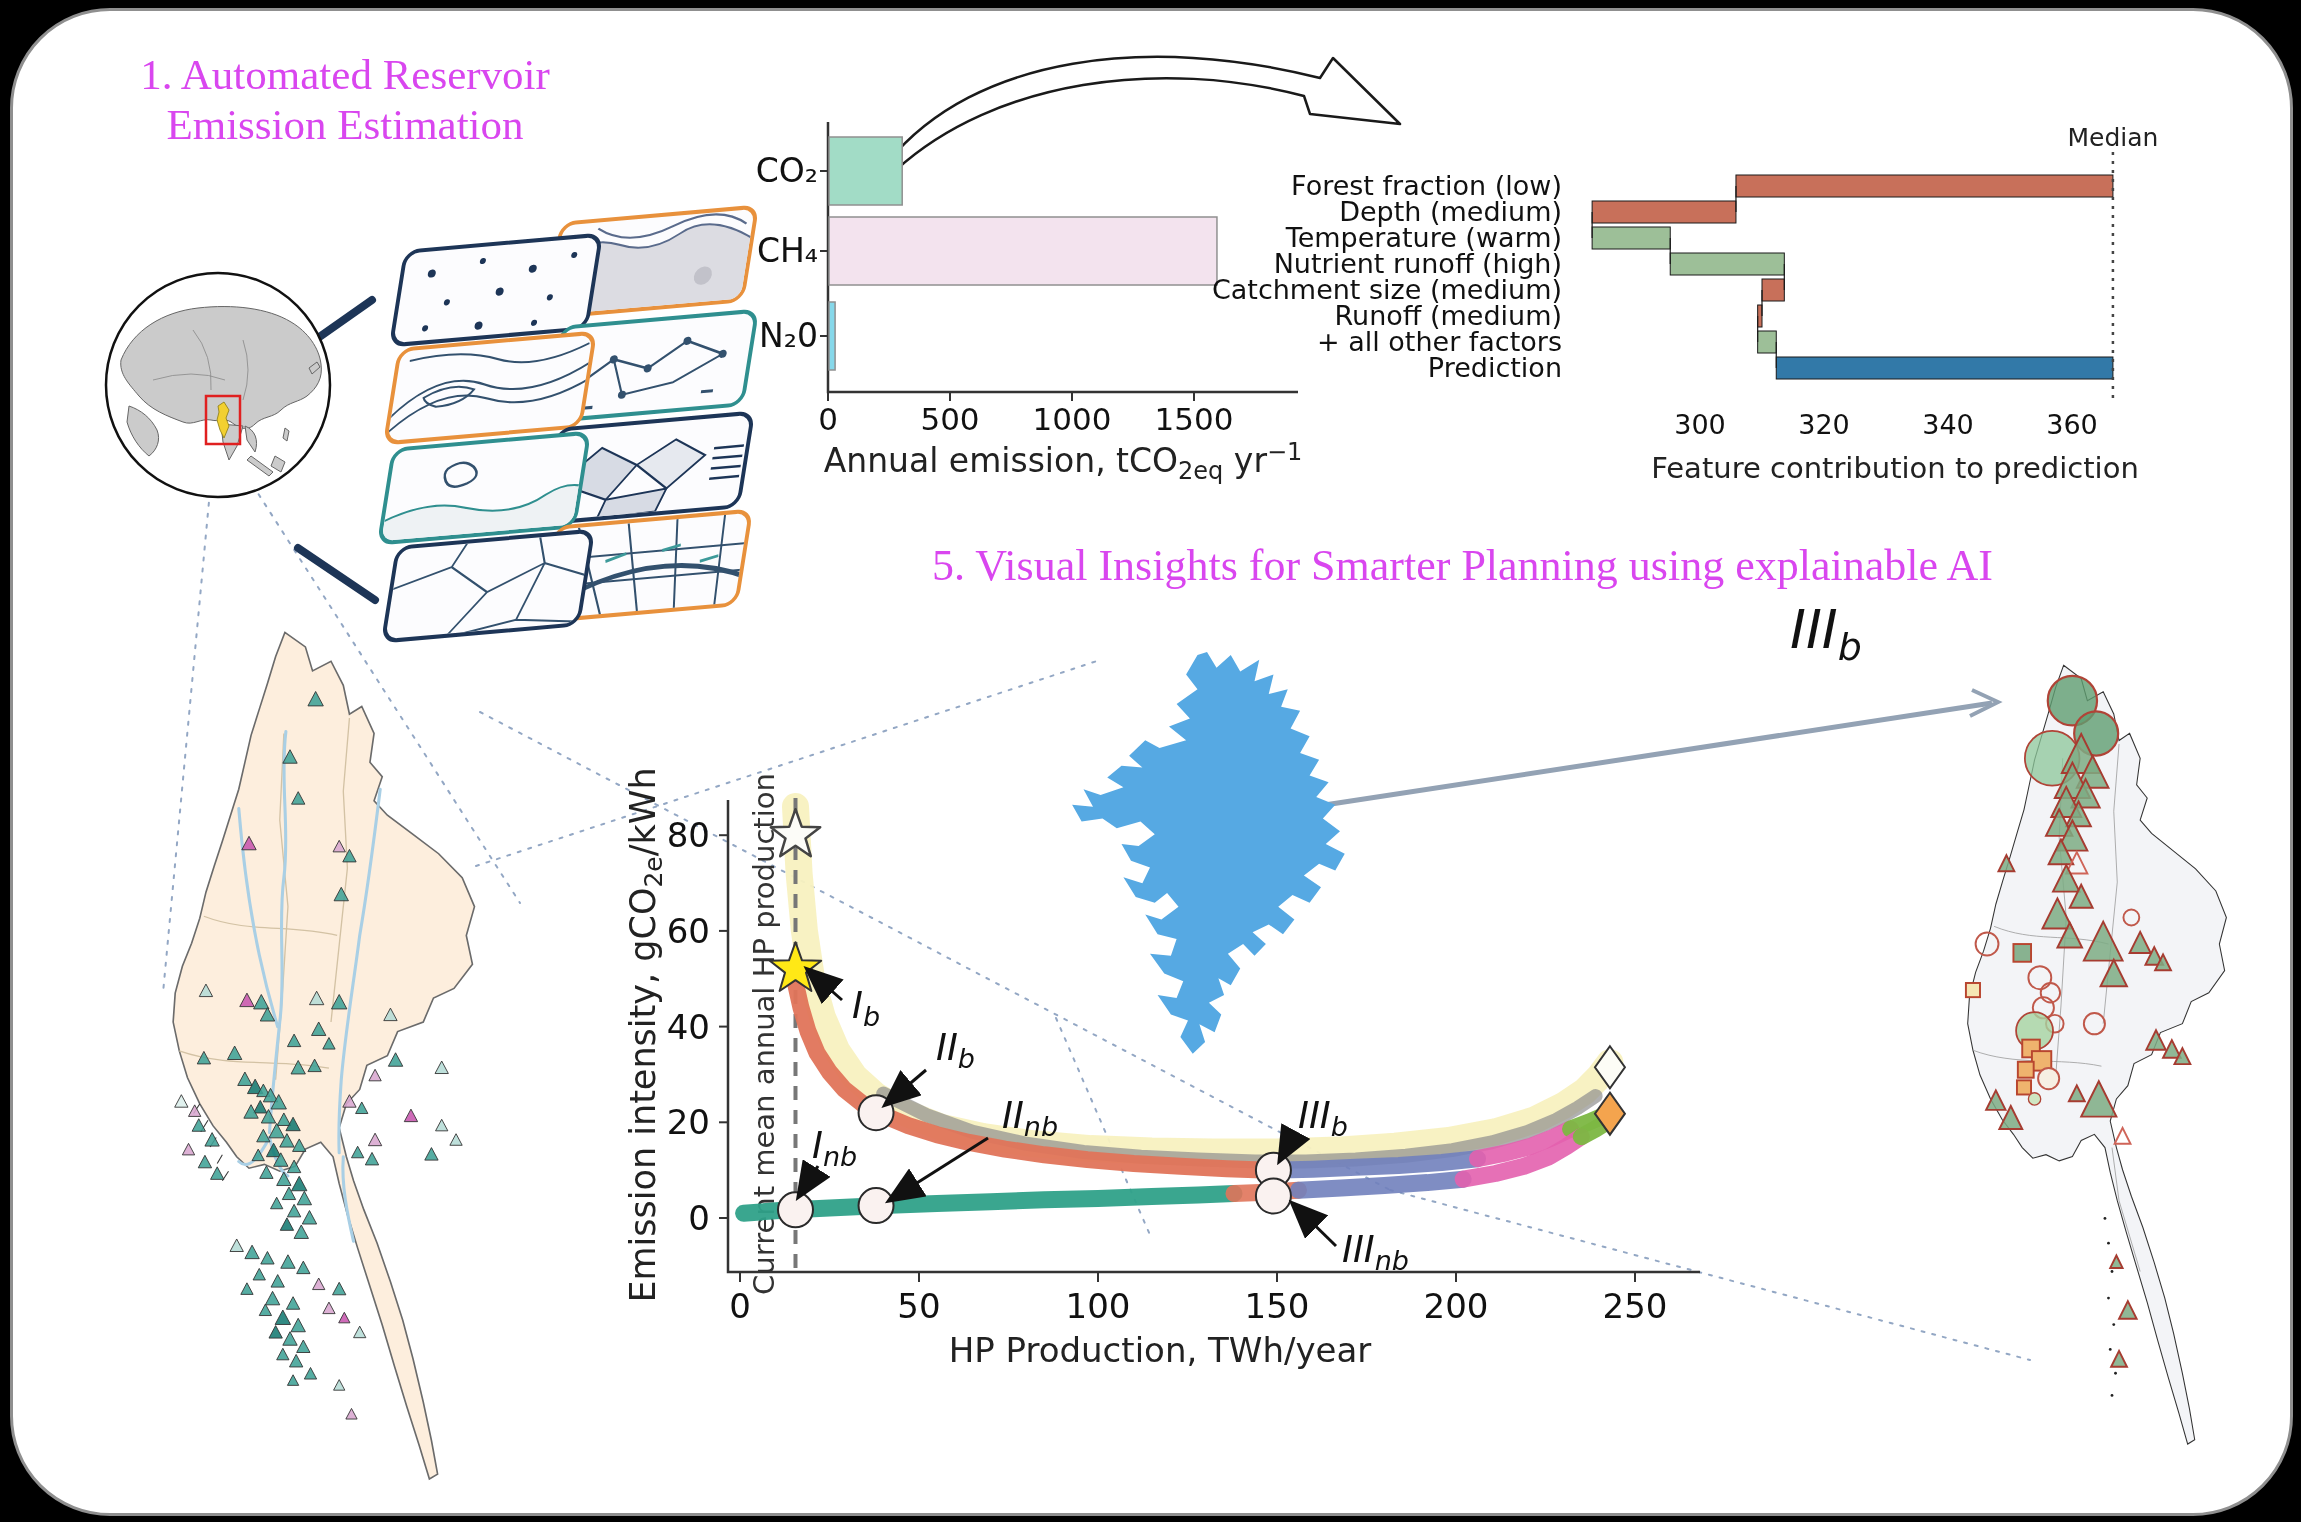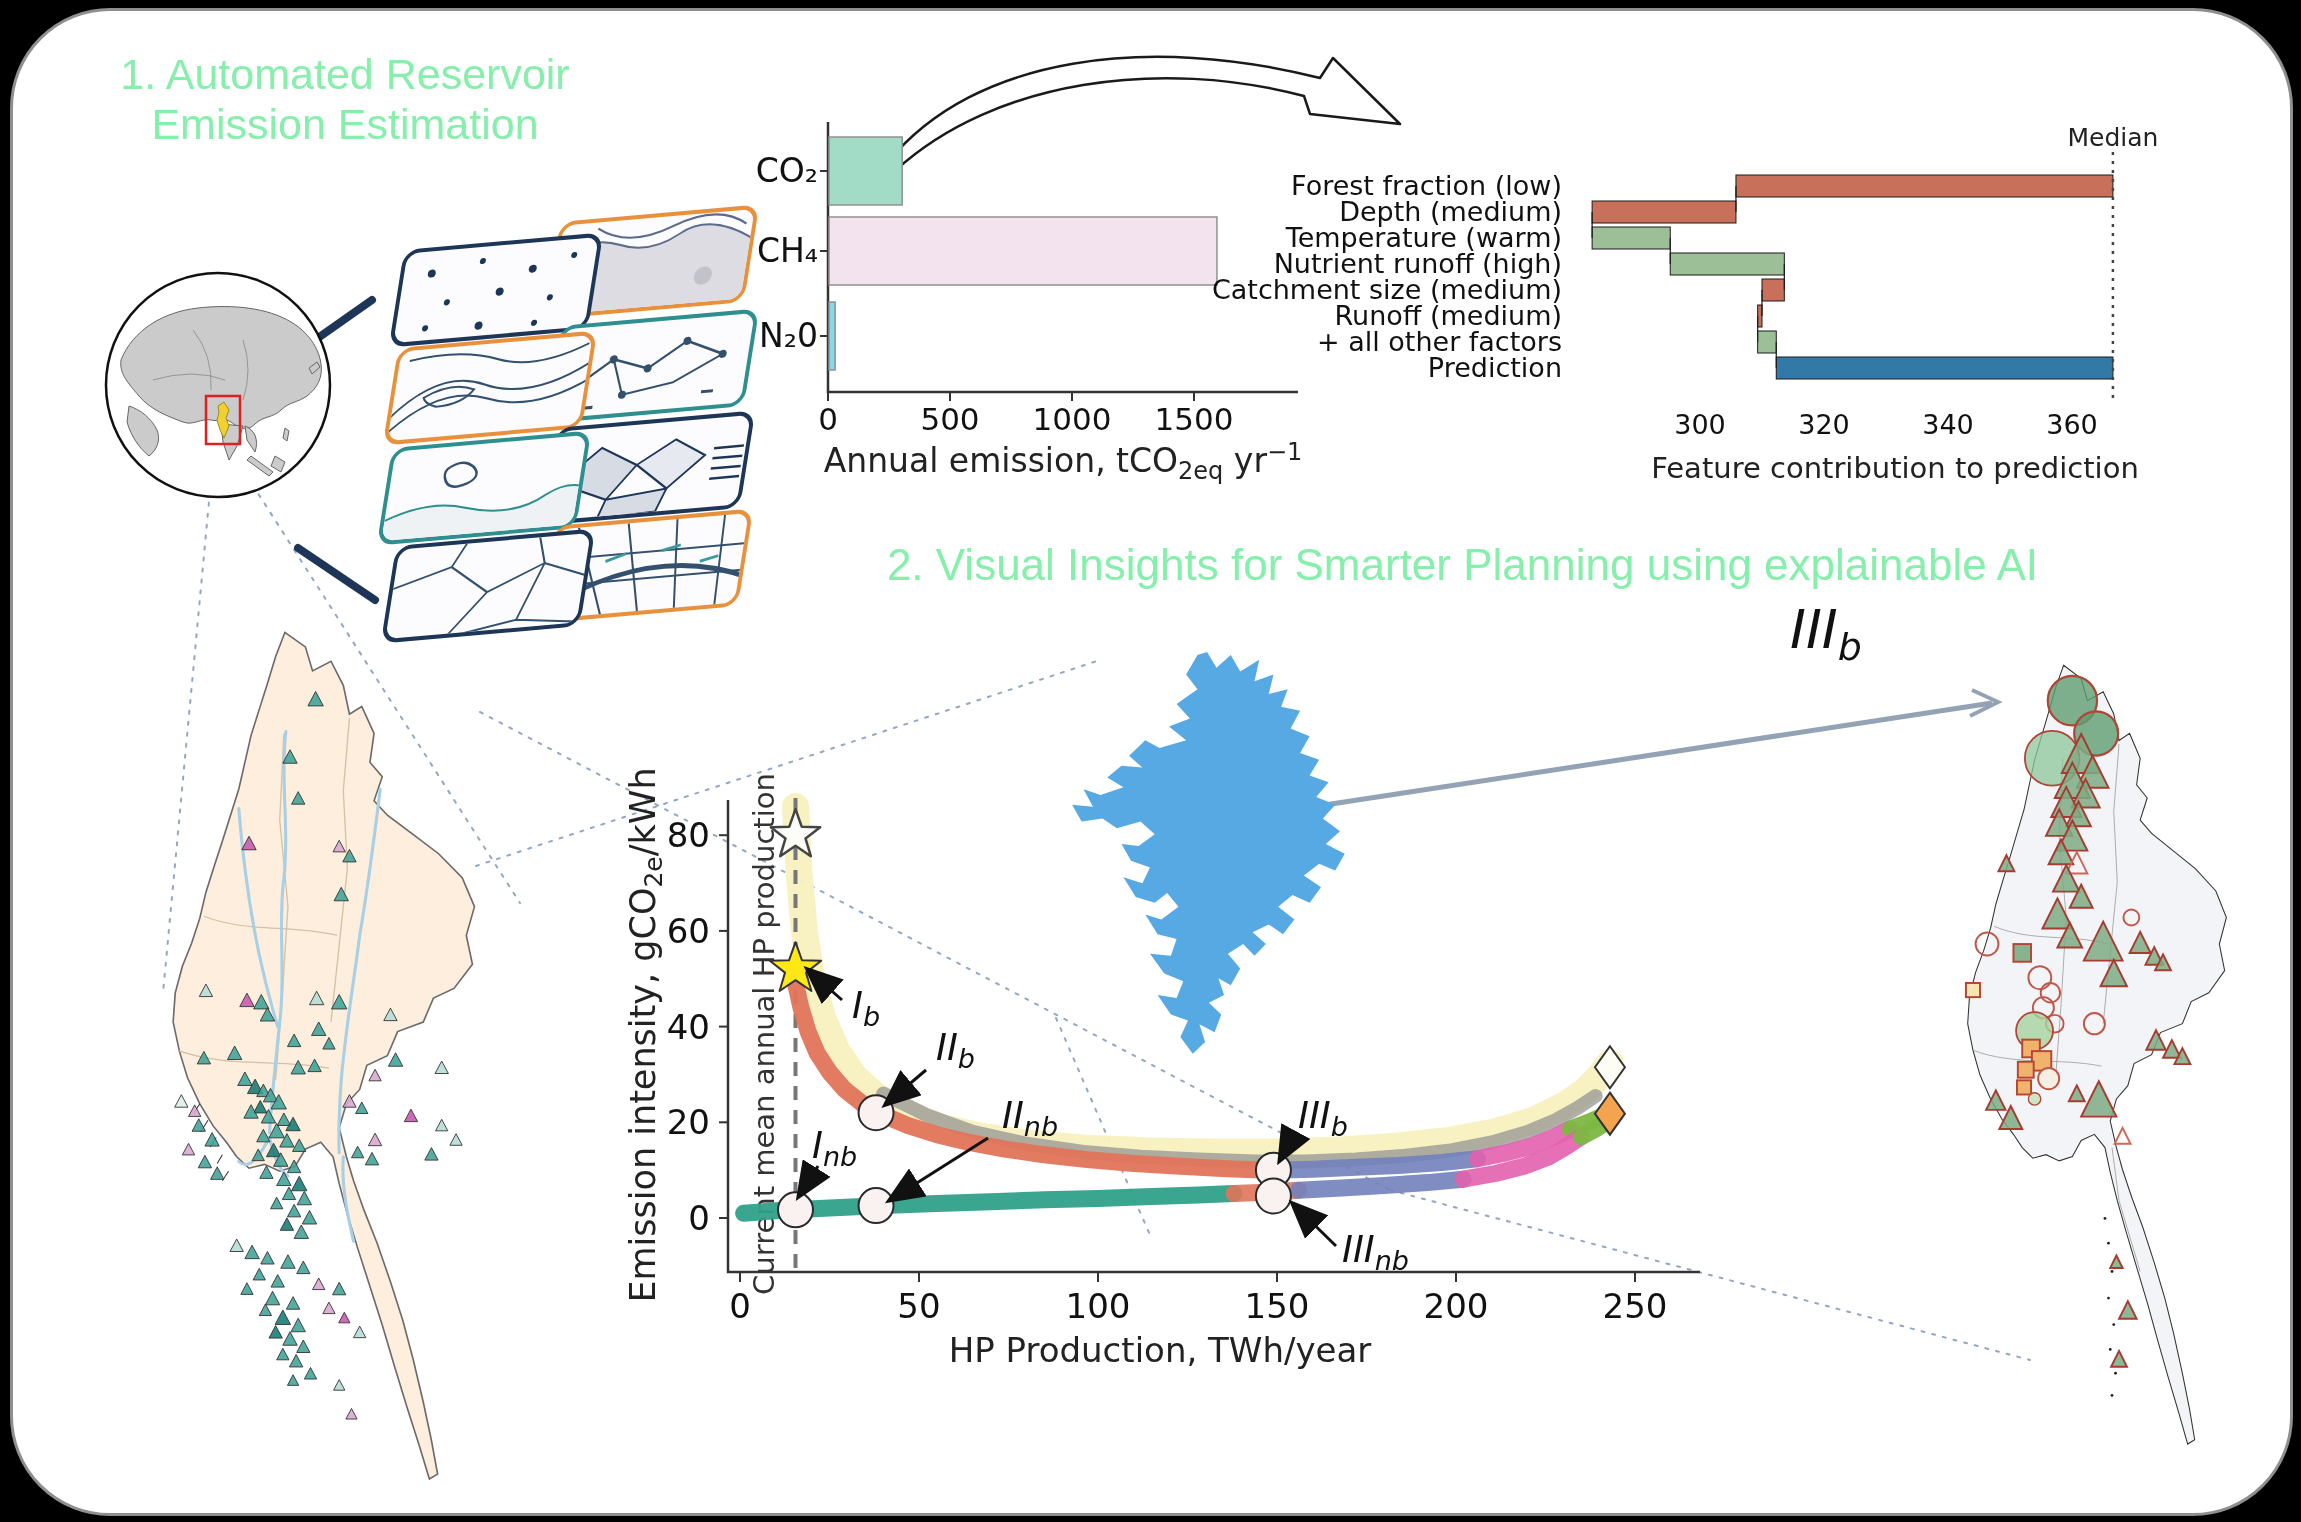--- a/index.html
+++ b/index.html
@@ -1,22 +1,22 @@
 <!DOCTYPE html>
 <html><head>
 <meta charset="utf-8">
 <style>
   html,body{margin:0;padding:0;background:#000;}
   #stage{position:relative;width:2301px;height:1522px;background:#000;overflow:hidden;
          font-family:"DejaVu Sans",sans-serif;}
   .panel{position:absolute;left:10px;top:8px;width:2277px;height:1502px;background:#fff;
          border:3px solid #8f8f8f;border-radius:100px;}
   #fig{position:absolute;left:0;top:0;z-index:2;}
-  .title{position:absolute;z-index:4;color:#86efac;text-align:center;
-         font-family:Liberation Sans, sans-serif;font-weight:400;}
+  .title{position:absolute;z-index:4;color:#d946ef;text-align:center;
+         font-family:Liberation Serif, serif;font-weight:400;}
   #s1-title{left:105px;top:50px;width:480px;font-size:43px;line-height:1.16;}
   #s2-title{left:855px;top:540px;width:1215px;font-size:44px;}
   #s3-title{left:700px;top:1418px;width:1050px;font-size:44px;}
   #iiib-label{position:absolute;left:1790px;top:598px;z-index:4;color:#111;
          font-family:"DejaVu Sans",sans-serif;font-style:italic;font-size:54px;}
   #iiib-label sub{font-size:38px;}
   #layer-stack{position:absolute;left:0;top:0;z-index:3;}
   .tile{position:absolute;width:200px;height:96px;border-radius:16px;background:#fcfcfe;
         box-sizing:border-box;transform:rotate(-5deg) skewX(-14deg);overflow:hidden;}
   .tile svg{position:absolute;left:0;top:0;}
@@ -447,16 +447,16 @@
         <svg width="196" height="92" viewBox="0 0 196 92">
           <path d="M-4,40 L56,22 L96,50 L60,92 M96,50 L150,26 L200,44 M56,22 L70,-4 M150,26 L140,-4 M60,92 L130,80 L200,88 M130,80 L150,26" fill="none" stroke="#33516e" stroke-width="2"></path>
         </svg>
       </div>
     </div>
 
   <div id="s1-title" class="title">
     <div>1. Automated Reservoir</div>
     <div>Emission Estimation</div>
   </div>
-  <div id="s2-title" class="title">2. Visual Insights for Smarter Planning using explainable AI</div>
+  <div id="s2-title" class="title">5. Visual Insights for Smarter Planning using explainable AI</div>
 
   <div id="iiib-label"><span>III</span><sub>b</sub></div>
 </div>
 
 </body></html>

